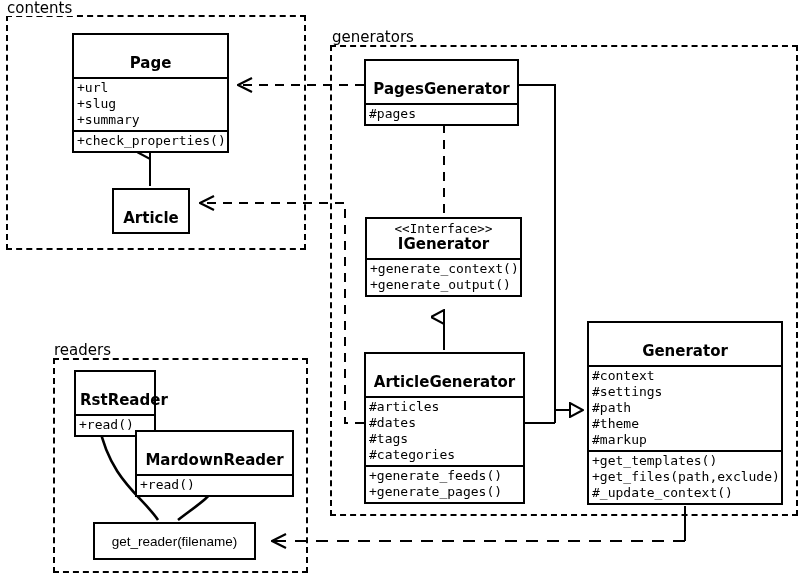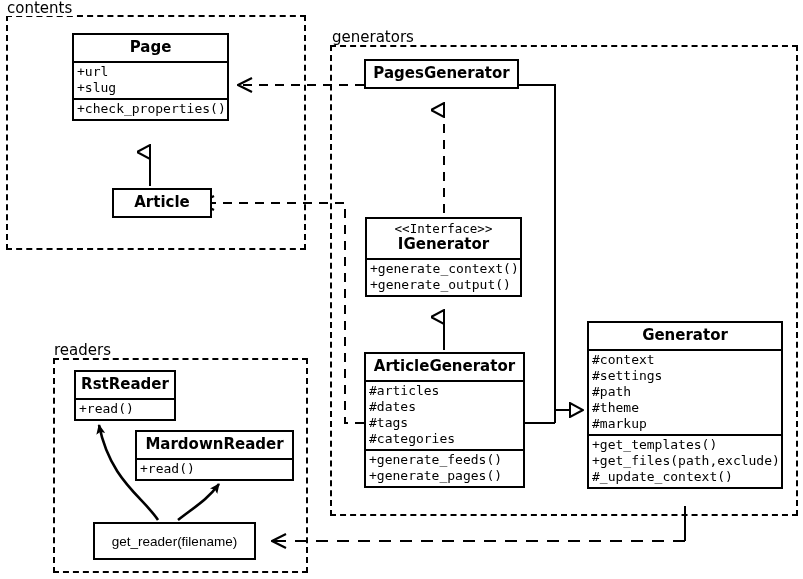--- a/index.html
+++ b/index.html
@@ -51,21 +51,21 @@
     border: 2px solid #000;
     background: #ffffff;
     z-index: 5;
   }
   .uclass .title {
     font-family: "DejaVu Sans", sans-serif;
     font-weight: bold;
     font-size: 15px;
     text-align: center;
     color: #000;
-    padding: 4px 4px 5px 4px;
+    padding: 20px 4px 5px 4px;
     line-height: 17px;
     white-space: nowrap;
   }
   .uclass .stereotype {
     font-family: "DejaVu Sans Mono", monospace;
     font-weight: normal;
     font-size: 12.5px;
     text-align: center;
     color: #000000;
     line-height: 15px;
@@ -89,26 +89,26 @@
   }
   .uclass.plain .plainlabel {
     font-family: Liberation Sans, sans-serif;
     font-size: 13.5px;
     color: #000;
     white-space: nowrap;
   }
 
   
   #cls-page            { left: 72px;  top: 33px;  width: 157px; }
-  #cls-article         { left: 112px; top: 188px; width: 100px;  }
+  #cls-article         { left: 112px; top: 188px; width: 78px;  }
   #cls-pagesgenerator  { left: 364px; top: 59px;  width: 155px; }
   #cls-igenerator      { left: 365px; top: 217px; width: 157px; }
   #cls-articlegenerator{ left: 364px; top: 352px; width: 161px; }
   #cls-generator       { left: 587px; top: 321px; width: 196px; }
-  #cls-rstreader       { left: 74px;  top: 370px; width: 102px; }
+  #cls-rstreader       { left: 74px;  top: 370px; width: 82px; }
   #cls-mardownreader   { left: 135px; top: 430px; width: 159px; }
   #cls-getreader       { left: 93px;  top: 522px; width: 163px; height: 38px; }
 
   #pkg-contents   { left: 6px;   top: 15px;  width: 300px; height: 235px; }
   #pkg-generators { left: 330px; top: 45px;  width: 468px; height: 471px; }
   #pkg-readers    { left: 53px;  top: 358px; width: 255px; height: 215px; }
 
   #lbl-contents   { left: 5px;   top: 0px;  }
   #lbl-generators { left: 330px; top: 29px; }
   #lbl-readers    { left: 52px;  top: 342px;}
@@ -181,32 +181,36 @@
     <g>
       <path d="M178,520 C196,506 207,500 219,484" fill="none" stroke="#000" stroke-width="2.6" marker-end="url(#m-solid-arrow)"></path>
     </g>
   </svg>
 
   <div class="uclass" id="cls-page">
     <div class="title">Page</div>
     <div class="compartment">
       <div class="member">+url</div>
       <div class="member">+slug</div>
+      <div class="member">+summary</div>
     </div>
     <div class="compartment">
       <div class="member">+check_properties()</div>
     </div>
   </div>
 
   <div class="uclass" id="cls-article">
     <div class="title">Article</div>
   </div>
 
   <div class="uclass" id="cls-pagesgenerator">
     <div class="title">PagesGenerator</div>
+    <div class="compartment">
+      <div class="member">#pages</div>
+    </div>
   </div>
 
   <div class="uclass" id="cls-igenerator">
     <div class="stereotype">&lt;&lt;Interface&gt;&gt;</div>
     <div class="title" style="padding-top:0;">IGenerator</div>
     <div class="compartment">
       <div class="member">+generate_context()</div>
       <div class="member">+generate_output()</div>
     </div>
   </div>

